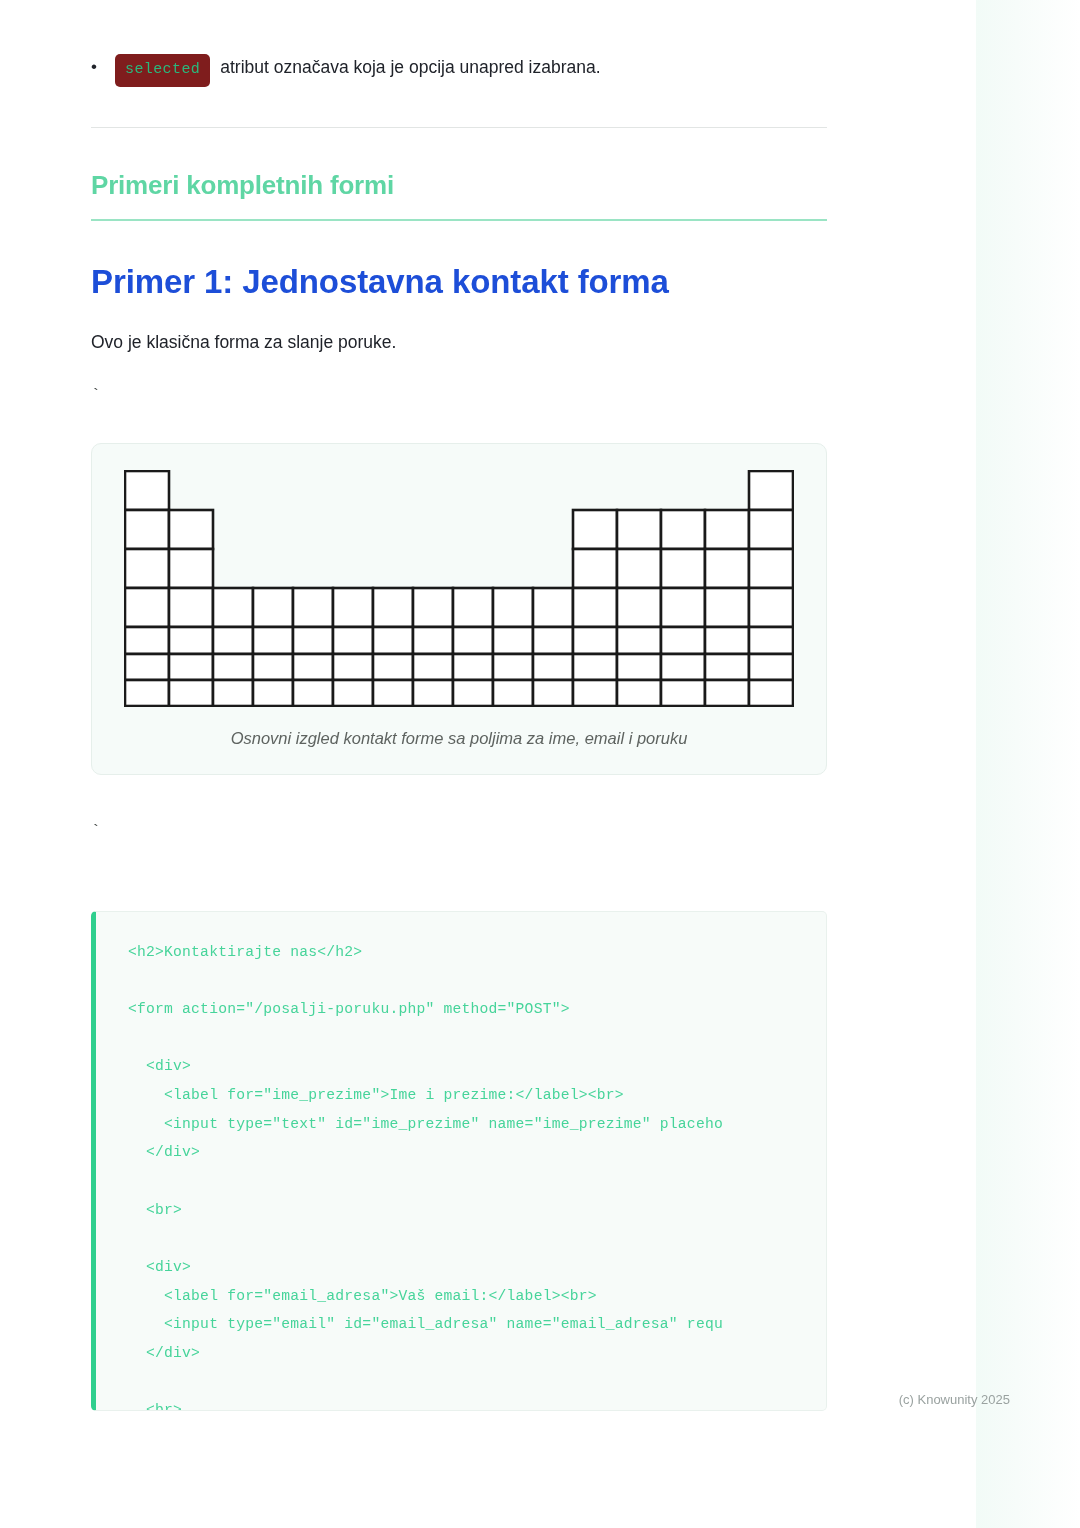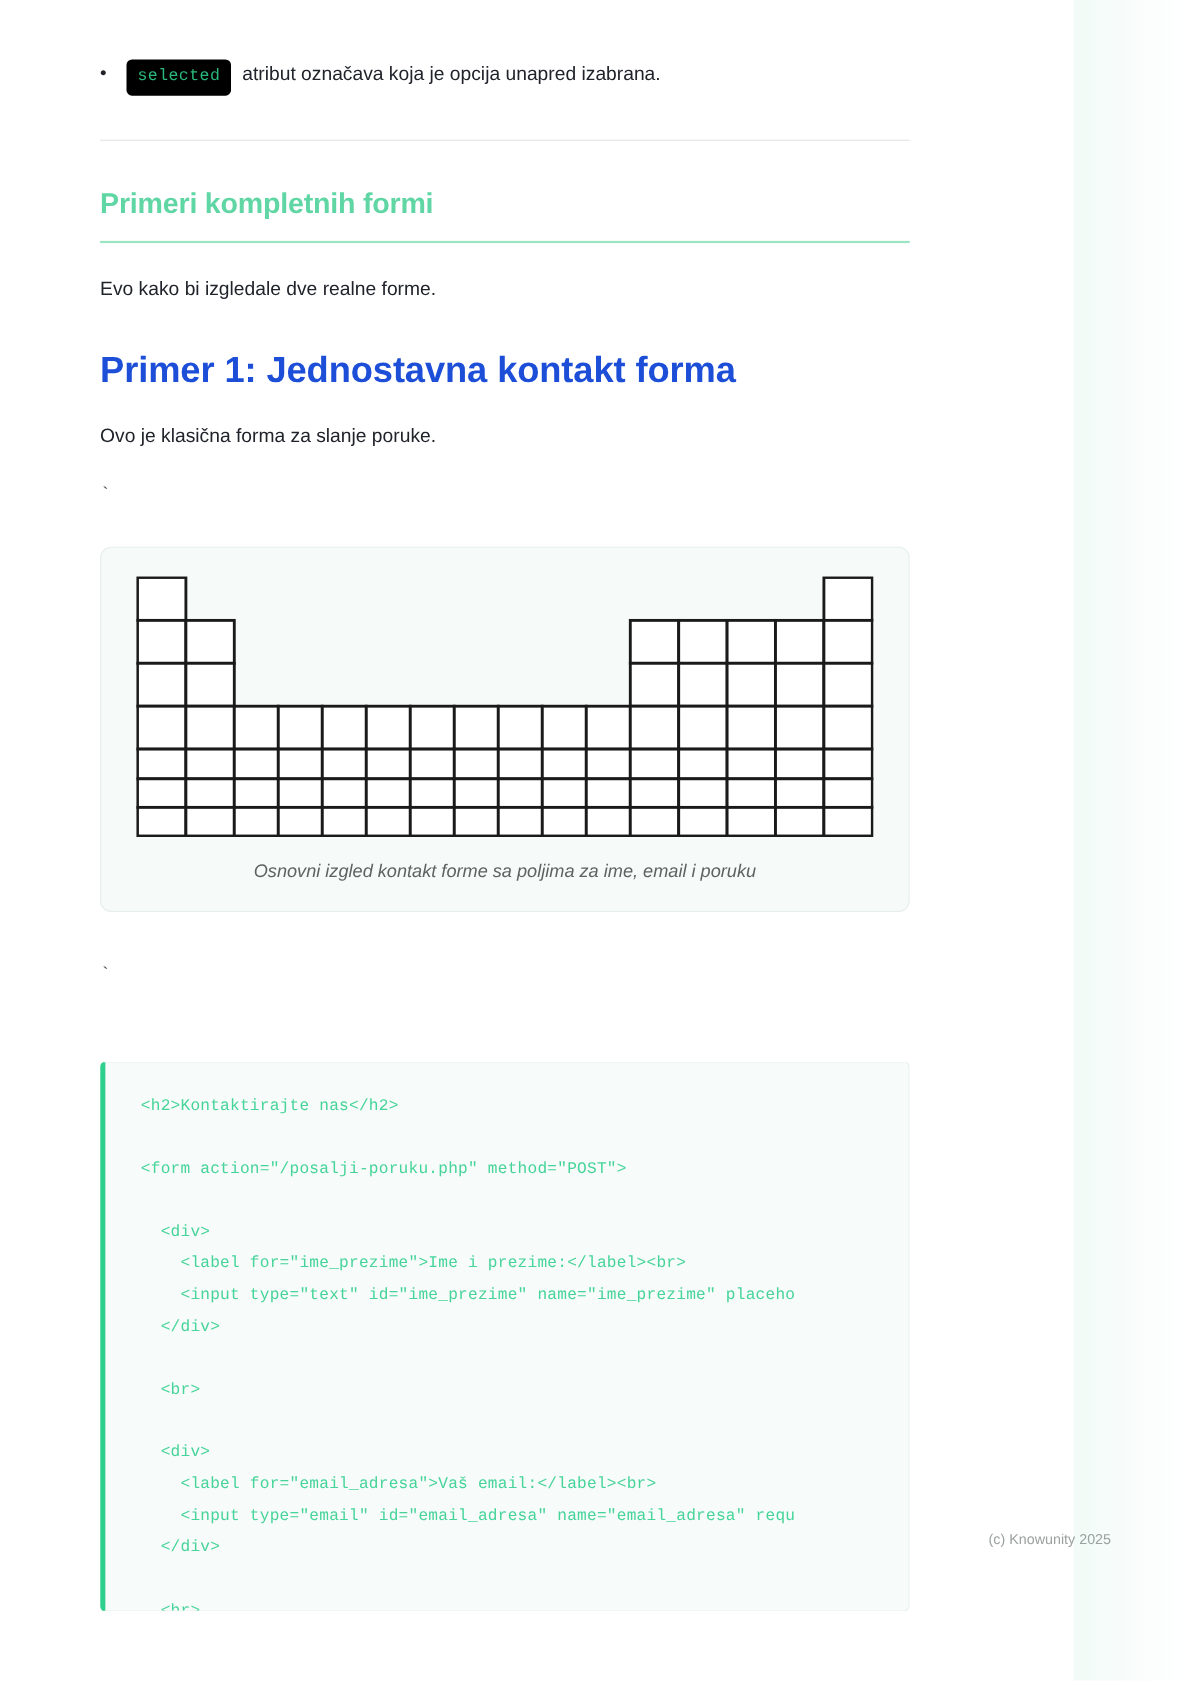--- a/index.html
+++ b/index.html
@@ -55,21 +55,21 @@
     flex: 0 0 24px;
     font-size: 17px;
     color: #20232a;
     line-height: 1;
     position: relative;
     top: -1px;
   }
   code.inline-code {
     font-family: "Liberation Mono", monospace;
     font-size: 15px;
-    background: #000000;
+    background: #7f1d1d;
     color: #2ab87c;
     border-radius: 5px;
     padding: 5px 10px;
     letter-spacing: 0.4px;
     white-space: nowrap;
   }
   .bullet-text { margin-left: 10px; }
 
   hr.rule {
     border: none;
@@ -183,21 +183,20 @@
       <span class="bullet-dot">•</span>
       <code class="inline-code">selected</code>
       <span class="bullet-text">atribut označava koja je opcija unapred izabrana.</span>
     </div>
 
     <hr class="rule">
 
     <h1 class="section-title">Primeri kompletnih formi</h1>
     <hr class="title-underline">
 
-    <p class="body-text">Evo kako bi izgledale dve realne forme.</p>
 
     <h2 class="sub-title">Primer 1: Jednostavna kontakt forma</h2>
 
     <p class="body-text">Ovo je klasična forma za slanje poruke.</p>
 
     <div class="backtick">`</div>
 
     <div class="figure-card">
       <div class="figure-inner">
         <svg class="periodic" viewBox="0 0 670 237">

